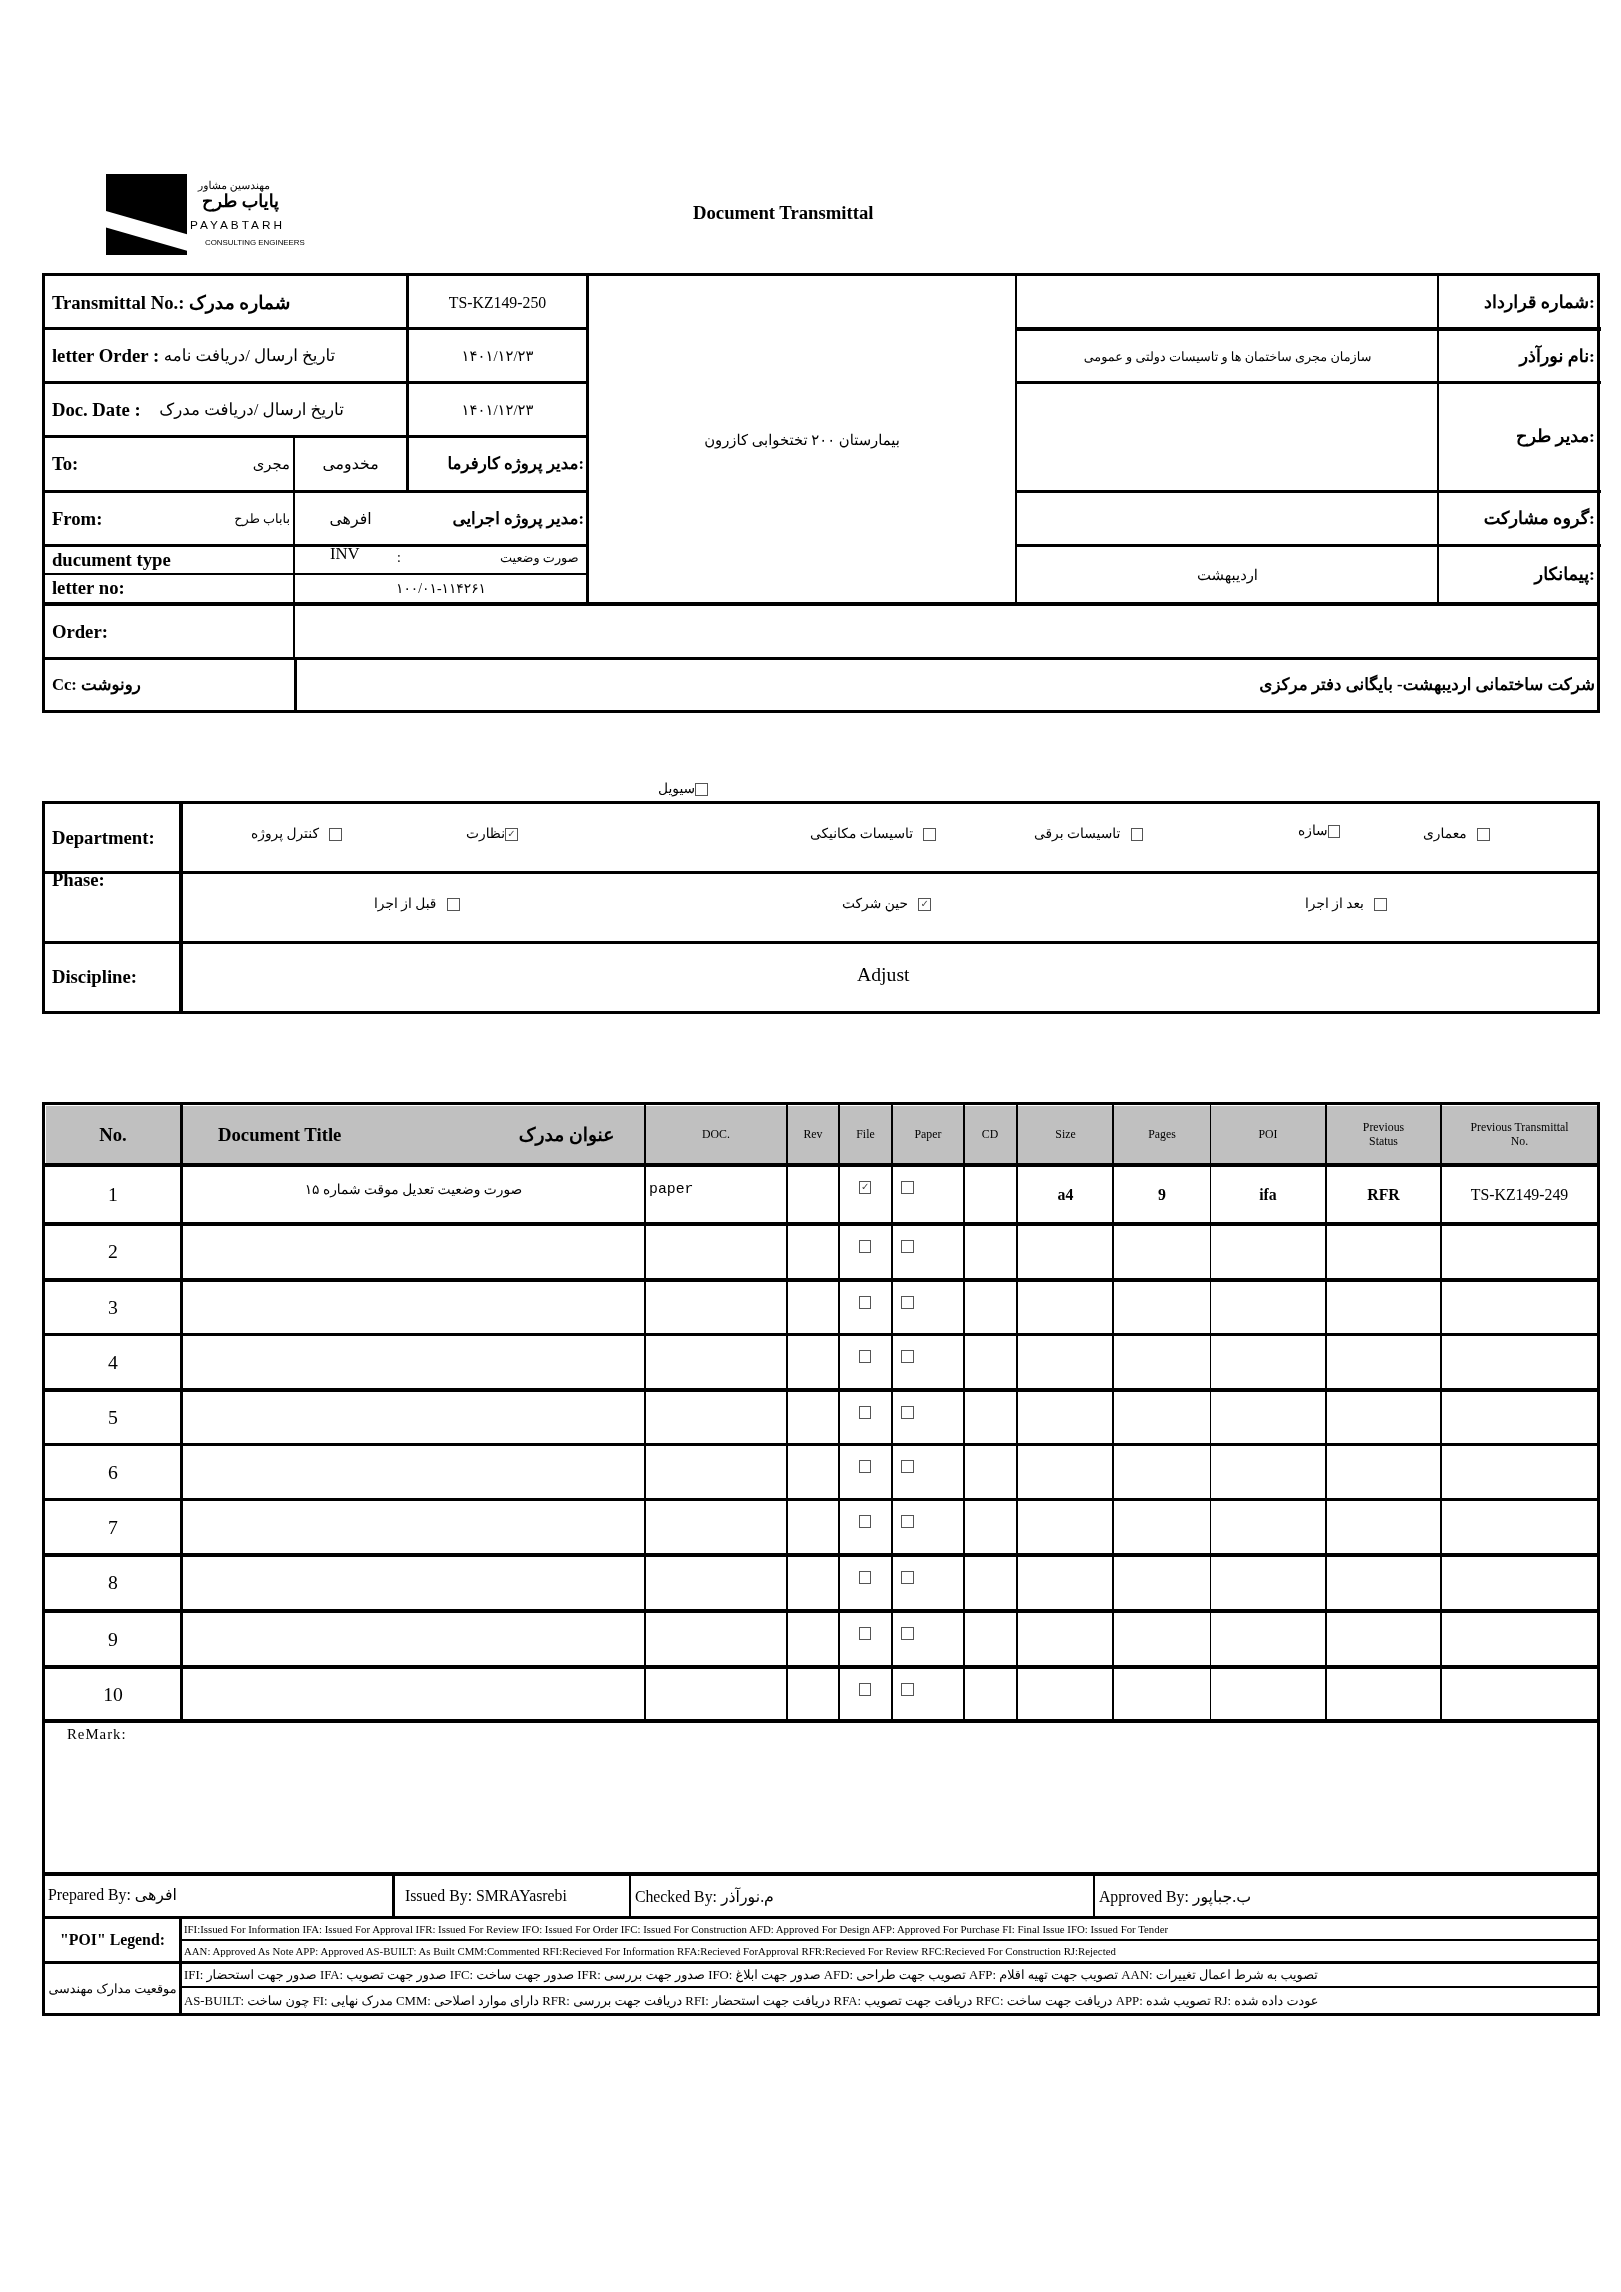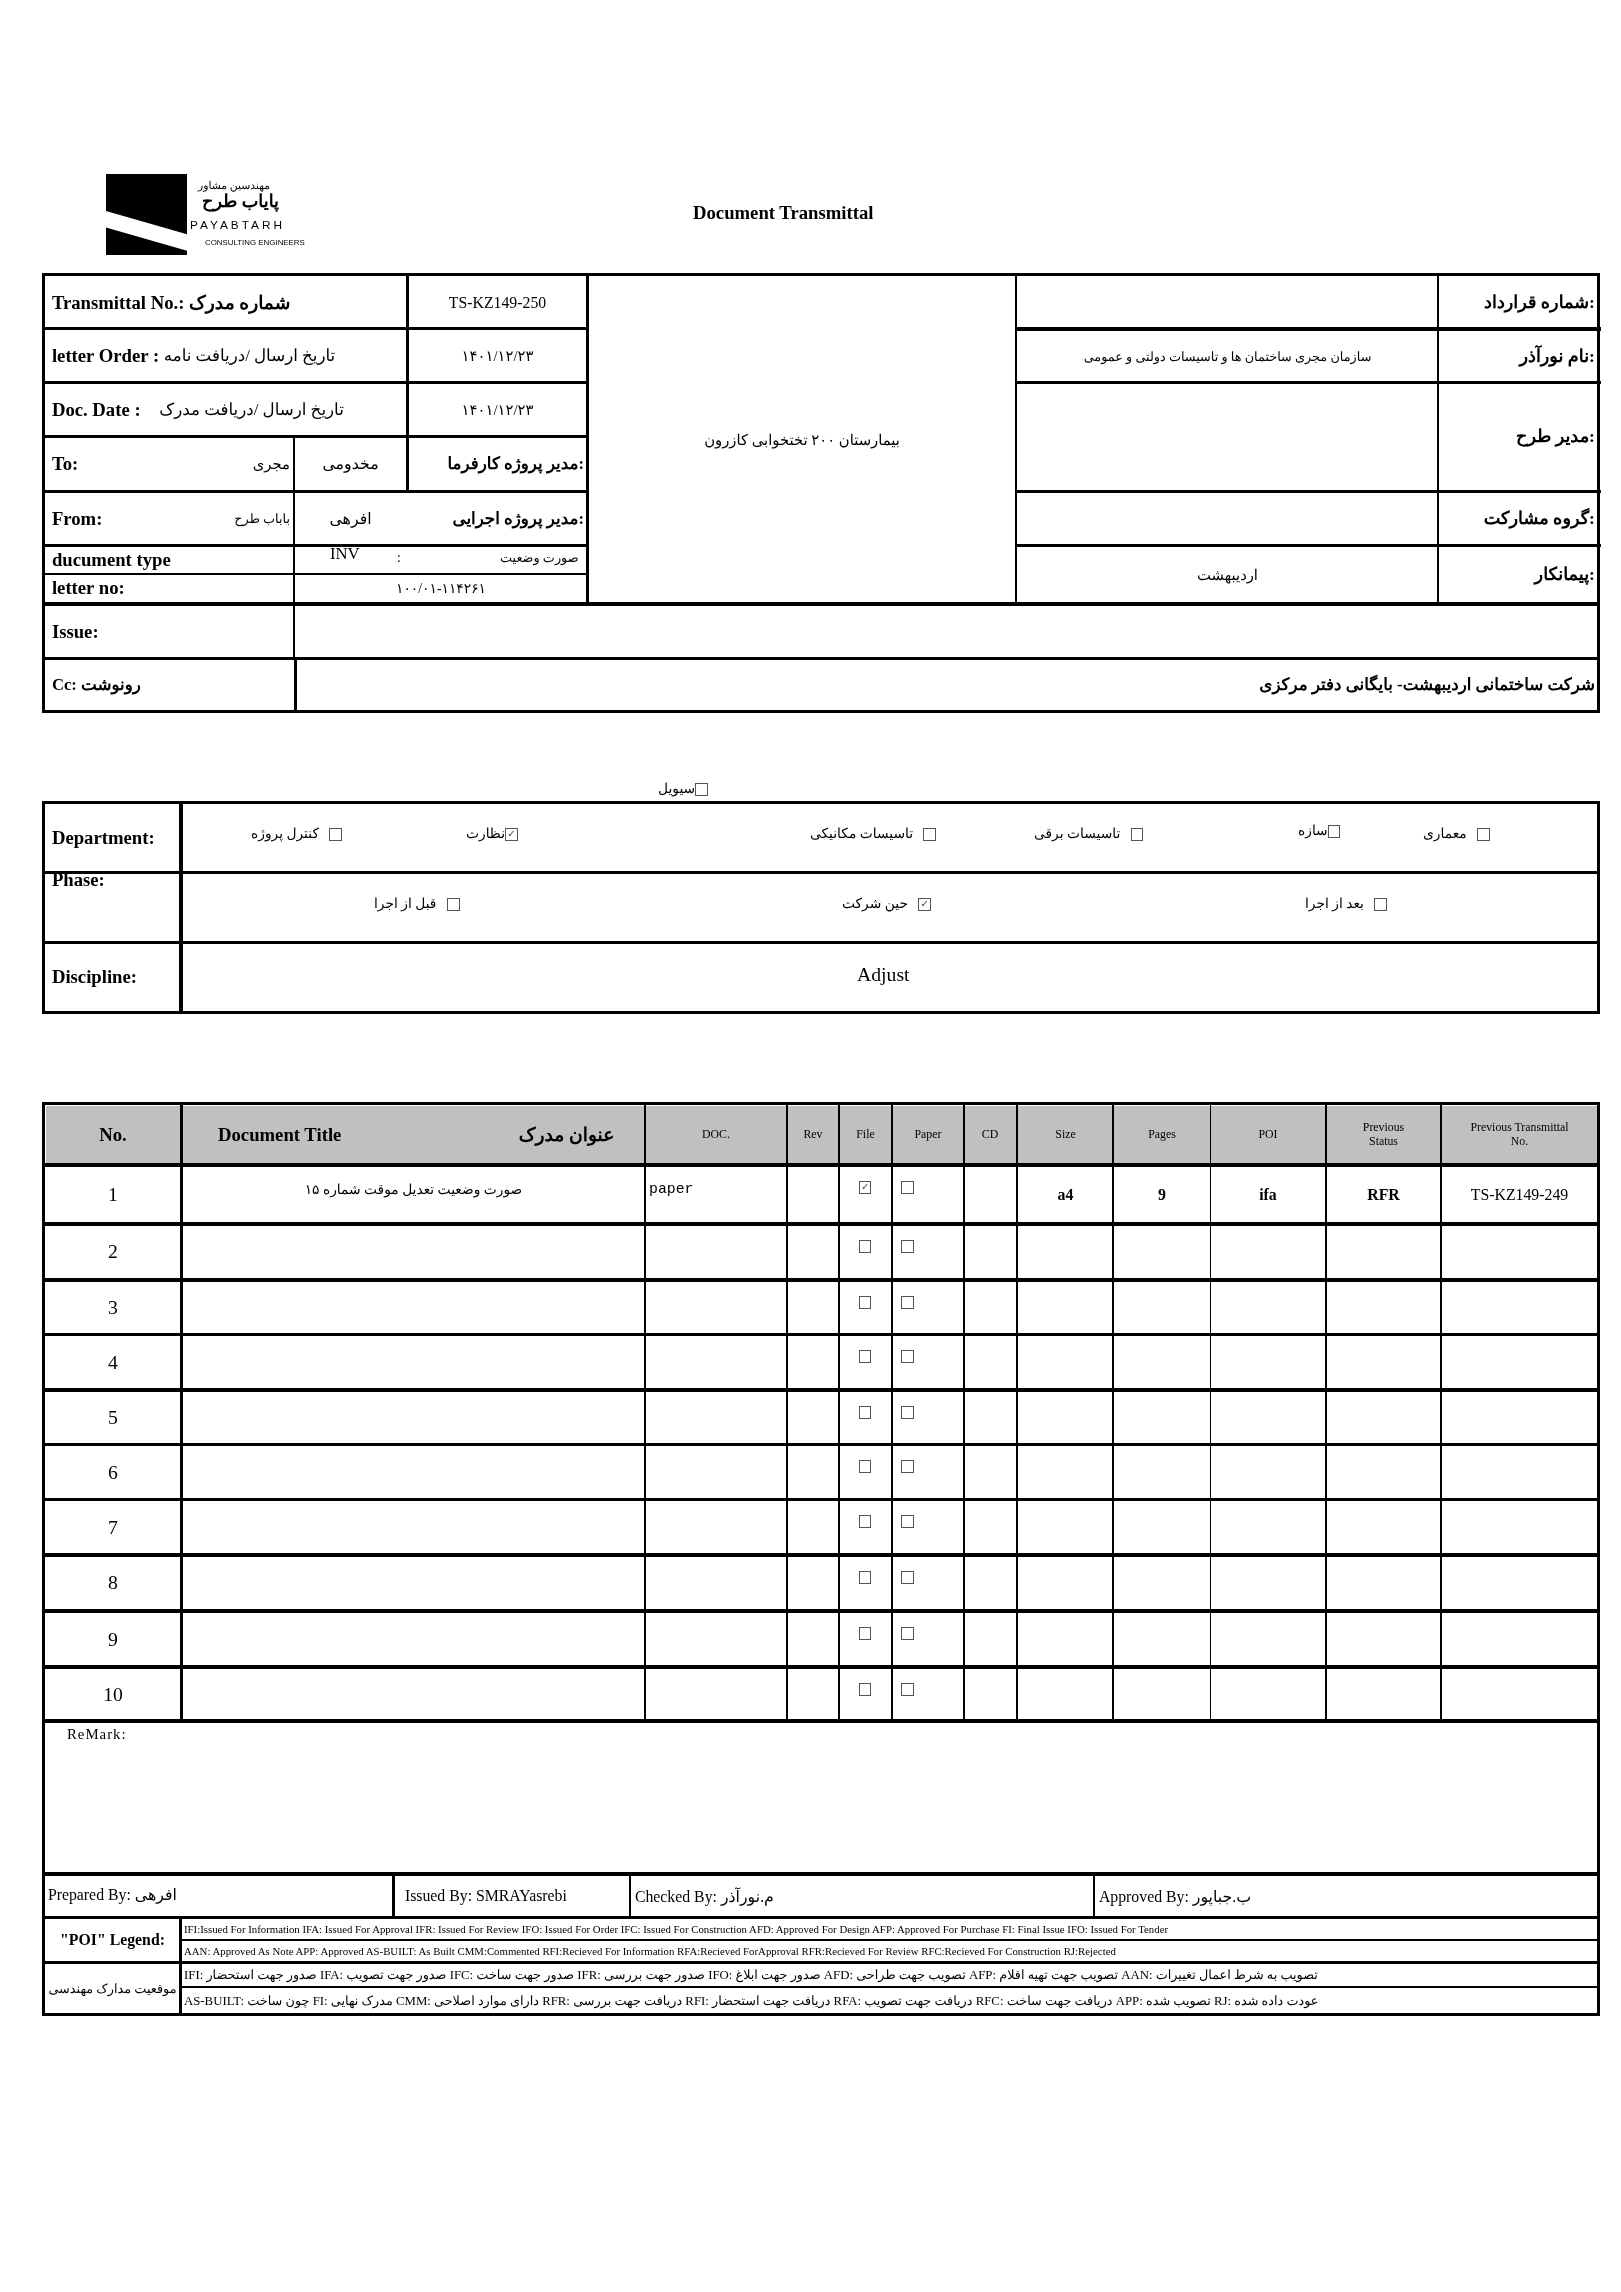--- a/index.html
+++ b/index.html
@@ -101,21 +101,21 @@
 
 <div class="cell c" style="left:1017px;top:384px;width:421px;height:105px;"></div>
 <div class="cell r bold" style="left:1439px;top:384px;width:158px;height:105px;font-size:17.7px;">مدیر طرح:</div>
 
 <div class="cell c" style="left:1017px;top:493px;width:421px;height:51px;"></div>
 <div class="cell r bold" style="left:1439px;top:493px;width:158px;height:51px;font-size:17.7px;">گروه مشارکت:</div>
 
 <div class="cell c" style="left:1017px;top:547px;width:421px;height:55px;font-size:14.8px;">اردیبهشت</div>
 <div class="cell r bold" style="left:1439px;top:547px;width:158px;height:55px;font-size:17.7px;">پیمانکار:</div>
 
-<div class="cell l bold" style="left:46px;top:606px;width:246px;height:51px;font-size:18.7px;">Issue:</div>
+<div class="cell l bold" style="left:46px;top:606px;width:246px;height:51px;font-size:18.7px;">Order:</div>
 <div class="cell l" style="left:297px;top:606px;width:1300px;height:51px;"></div>
 <div class="cell l bold" style="left:46px;top:660px;width:246px;height:49px;font-size:16.7px;">Cc: رونوشت</div>
 <div class="cell r bold" style="left:297px;top:660px;width:1300px;height:49px;font-size:16.7px;">شرکت ساختمانی اردیبهشت- بایگانی دفتر مرکزی</div>
 
 <div class="abs" style="left:42px;top:801px;width:1558px;height:213px;border:3.9px solid #000;"></div>
 <div class="hl" style="left:42px;top:871px;width:1558px;height:3px;"></div>
 <div class="hl" style="left:42px;top:941px;width:1558px;height:3px;"></div>
 <div class="vl" style="left:179px;top:801px;width:3.9px;height:213px;"></div>
 
 <div class="cell l bold" style="left:46px;top:805px;width:133px;height:66px;font-size:18.7px;">Department:</div>

